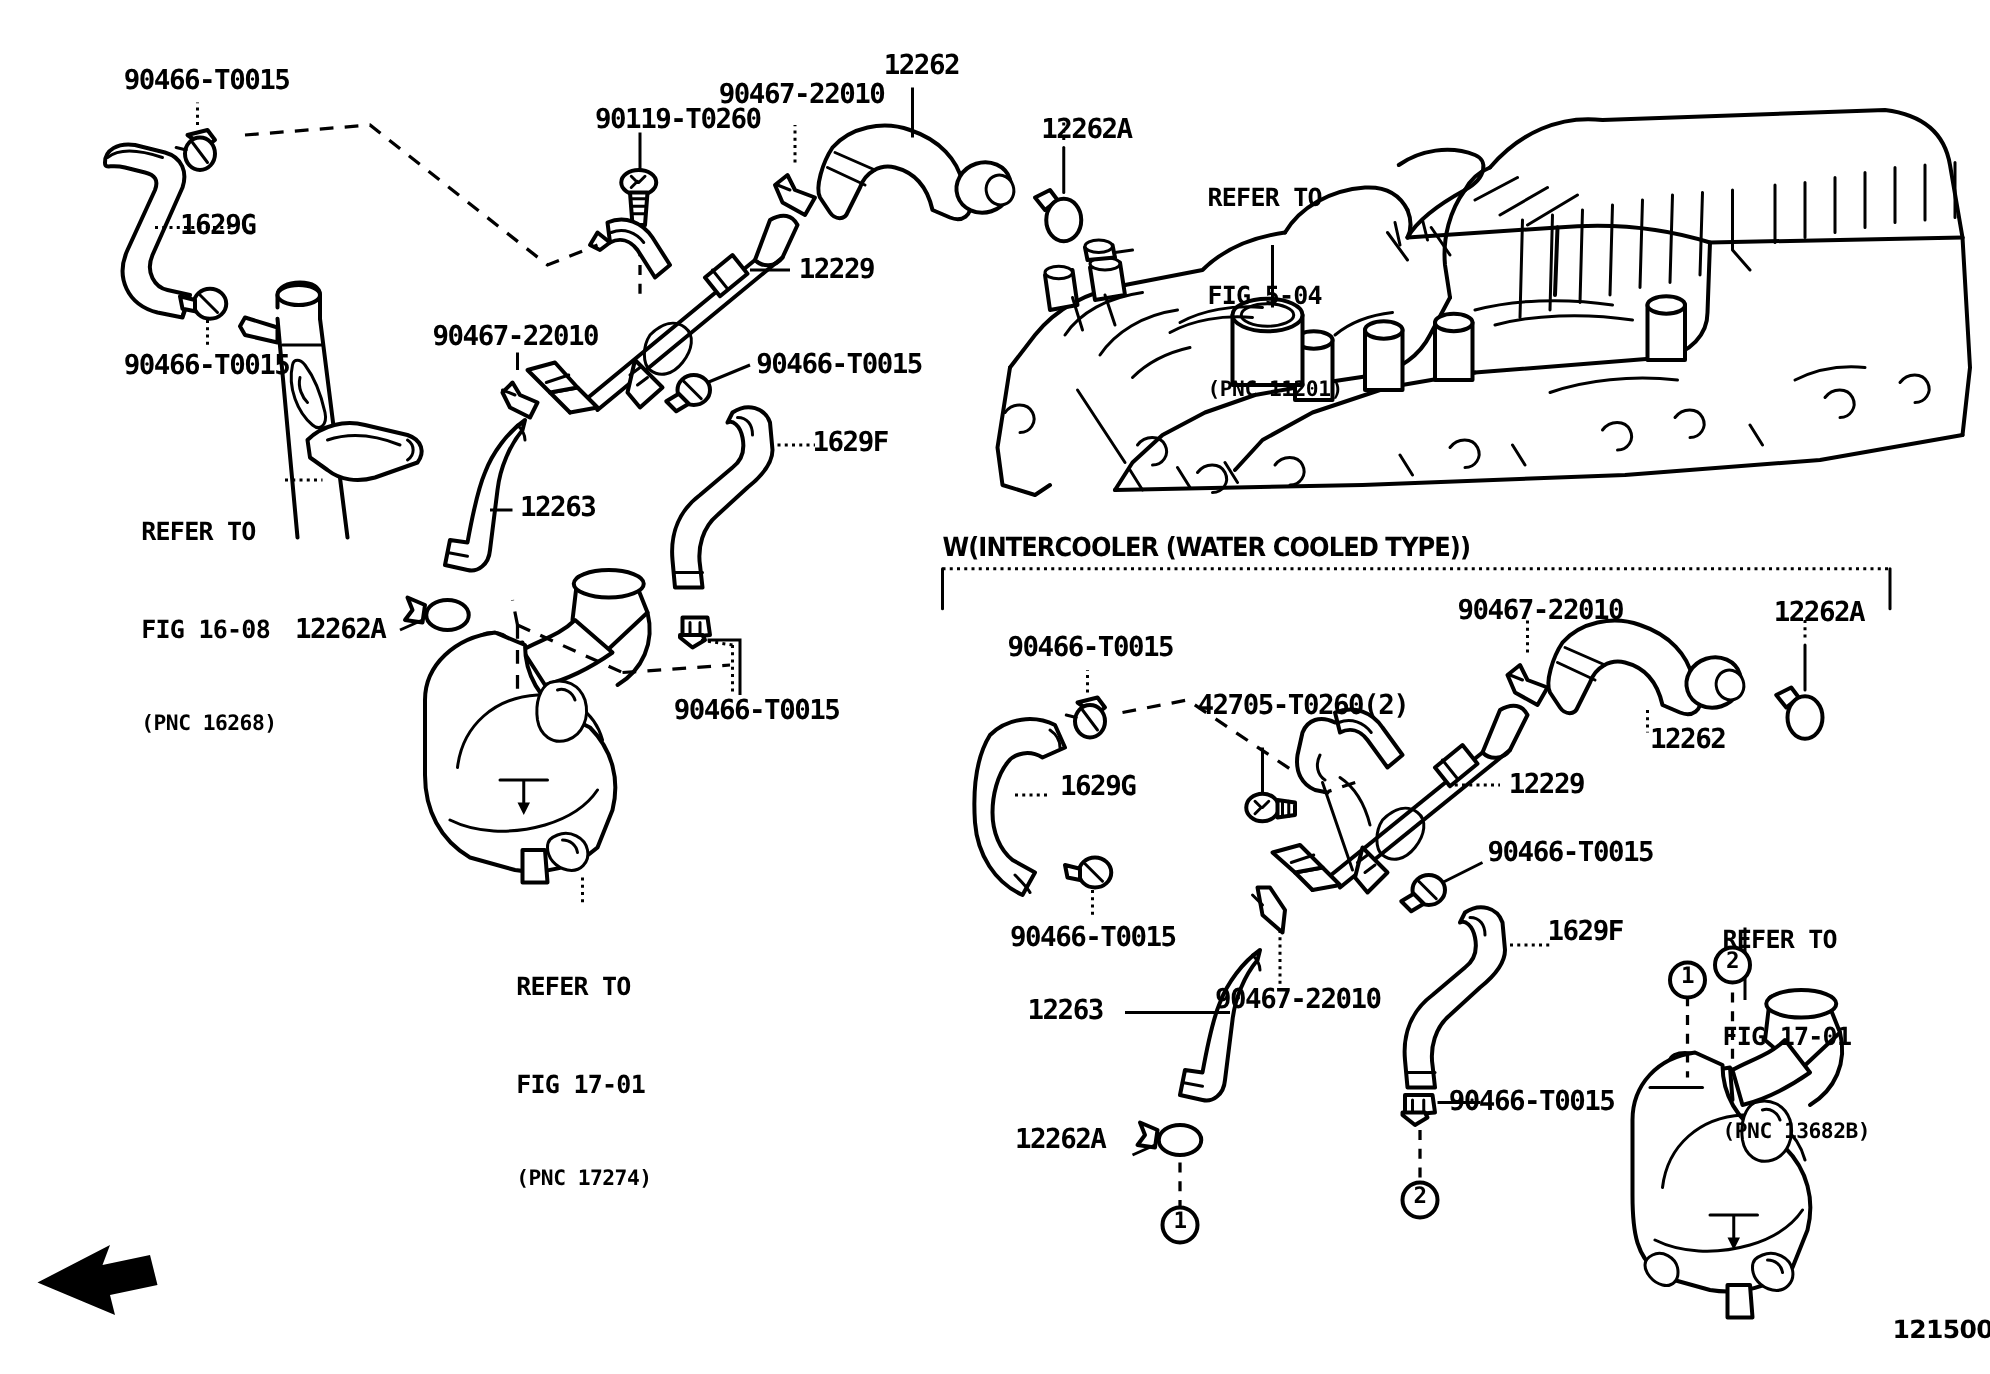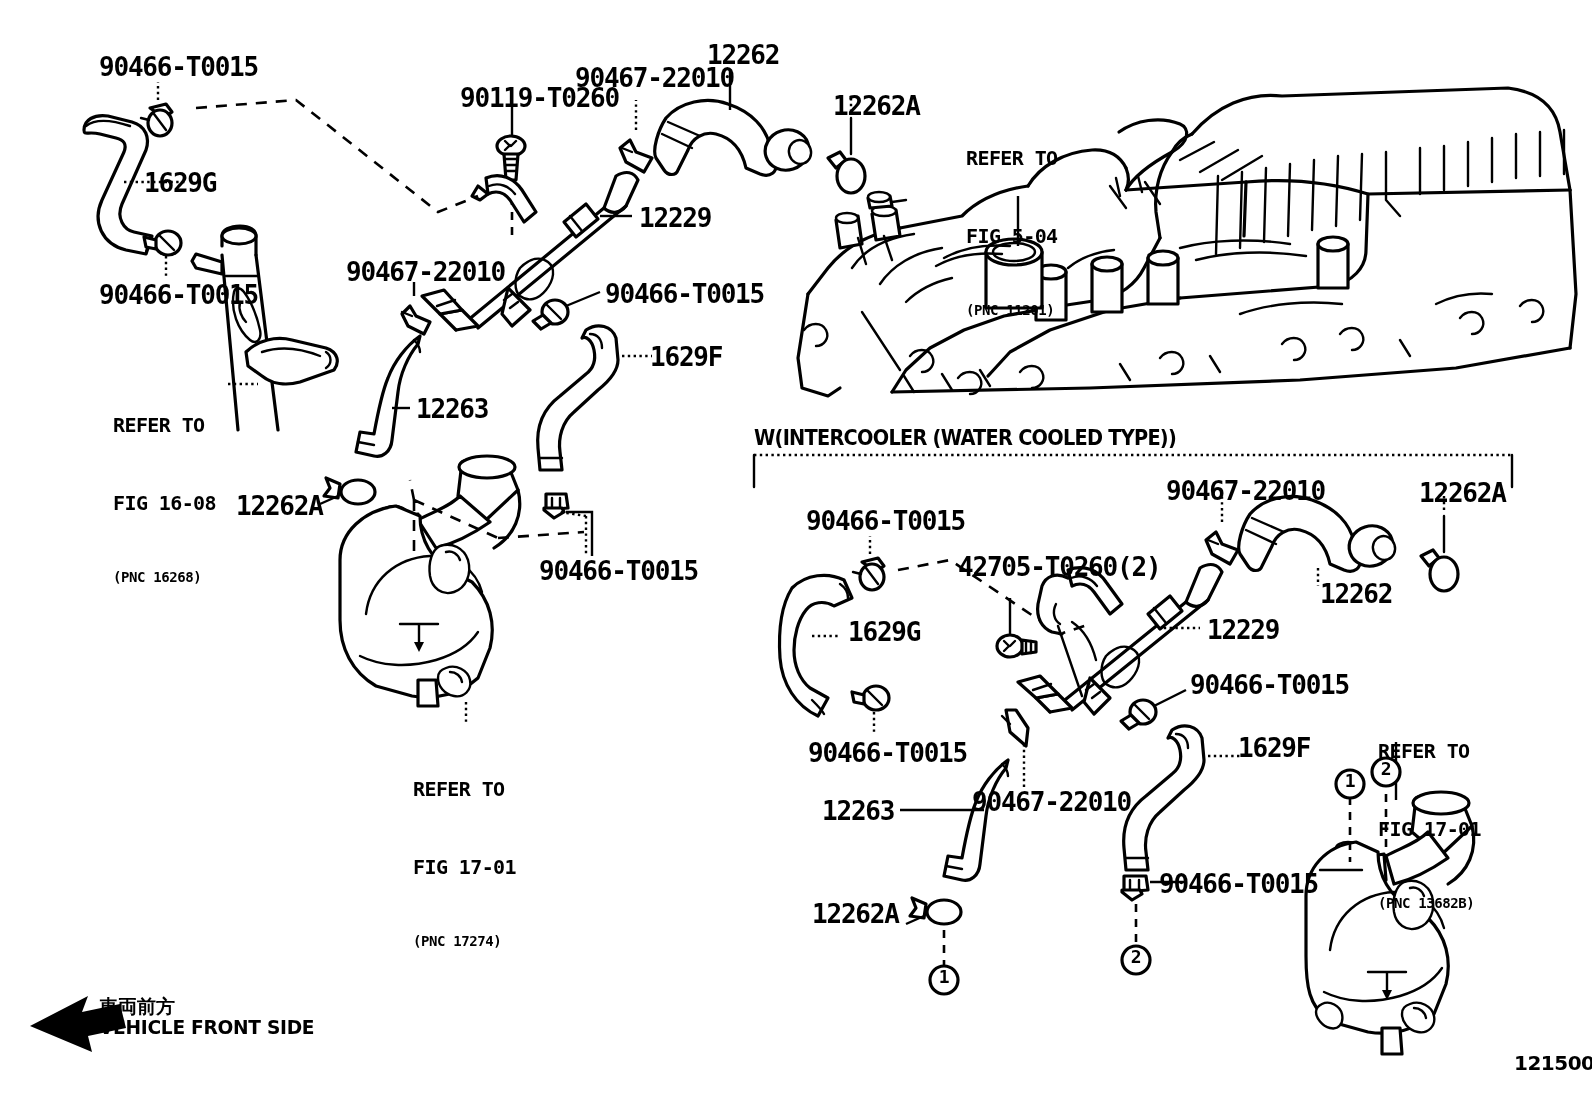--- a/index.html
+++ b/index.html
@@ -2,23 +2,23 @@
 <html><head>
 <meta charset="utf-8">
 <style>
   html,body{margin:0;padding:0;background:#ffffff;}
   body{width:1592px;height:1099px;position:relative;overflow:hidden;
        font-family:"DejaVu Sans","Liberation Sans",sans-serif;color:#000;}
   #stage{position:absolute;inset:0;}
   svg.art{position:absolute;left:0;top:0;width:1592px;height:1099px;overflow:visible;}
   .lbl{position:absolute;white-space:pre;font-family:"DejaVu Sans Mono","Liberation Mono",monospace;
        font-weight:bold;color:#000;letter-spacing:-0.5px;line-height:1.02;}
-  .pn{font-size:26px;letter-spacing:-1.2px;text-align:right;}
+  .pn{font-size:22px;letter-spacing:-1.2px;text-align:right;}
   .refer{font-size:20px;letter-spacing:-0.6px;line-height:1.30;}
-  .refer .pnc{font-size:14px;letter-spacing:-0.4px;}
+  .refer .pnc{font-size:17px;letter-spacing:-0.4px;}
   .sect{font-family:"DejaVu Sans","Liberation Sans",sans-serif;font-weight:bold;
         font-size:21px;letter-spacing:-0.8px;transform:scaleX(0.92);transform-origin:left center;}
   .front-jp{font-family:"DejaVu Sans","Liberation Sans",sans-serif;font-weight:bold;font-size:19px;letter-spacing:0px;}
   .front-en{font-family:"DejaVu Sans","Liberation Sans",sans-serif;font-weight:bold;font-size:20px;
             letter-spacing:-0.3px;transform:scaleX(0.93);transform-origin:left center;}
   .figid{font-family:"DejaVu Sans","Liberation Sans",sans-serif;font-weight:bold;font-size:20px;letter-spacing:-0.5px;margin-left:40px;}
   .ctr{text-align:center;}
 </style>
 </head>
 <body>
@@ -482,21 +482,21 @@
 <div class="lbl pn" style="left:144px;top:170px;">1629G</div>
 <div class="lbl pn" style="left:99px;top:282px;">90466-T0015</div>
 
 <div class="lbl refer" style="left:113px;top:360px;">
   <div>REFER TO</div>
   <div>FIG 16-08</div>
   <div class="pnc">(PNC 16268)</div>
 </div>
 
 <div class="lbl pn" style="left:346px;top:259px;">90467-22010</div>
-<div class="lbl pn" style="left:460px;top:85px;">90119-T0260</div>
+<div class="lbl pn" style="left:476px;top:85px;">90119-T0260</div>
 <div class="lbl pn" style="left:575px;top:65px;">90467-22010</div>
 <div class="lbl pn" style="left:707px;top:42px;">12262</div>
 <div class="lbl pn" style="left:833px;top:93px;">12262A</div>
 
 <div class="lbl refer" style="left:966px;top:93px;">
   <div>REFER TO</div>
   <div>FIG 5-04</div>
   <div class="pnc">(PNC 11201)</div>
 </div>
 
@@ -534,20 +534,16 @@
   <div>REFER TO</div>
   <div>FIG 17-01</div>
   <div class="pnc">(PNC 13682B)</div>
 </div>
 
 <div class="lbl ctr" style="left:1336px;top:772px;width:28px;font-size:18px;">1</div>
 <div class="lbl ctr" style="left:1372px;top:760px;width:28px;font-size:18px;">2</div>
 <div class="lbl ctr" style="left:930px;top:968px;width:28px;font-size:18px;">1</div>
 <div class="lbl ctr" style="left:1122px;top:948px;width:28px;font-size:18px;">2</div>
 
-<div style="position:absolute;left:99px;top:997px;">
-  <div class="lbl front-jp" style="position:static;">車両前方</div>
-  <div class="lbl front-en" style="position:static;margin-top:1px;">VEHICLE FRONT SIDE</div>
+
+<div class="lbl figid" style="left:1474px;top:1053px;">121500</div>
+
 </div>
 
-<div class="lbl figid" style="left:1474px;top:1053px;">121500</div>
-
-</div>
-
 </body></html>

